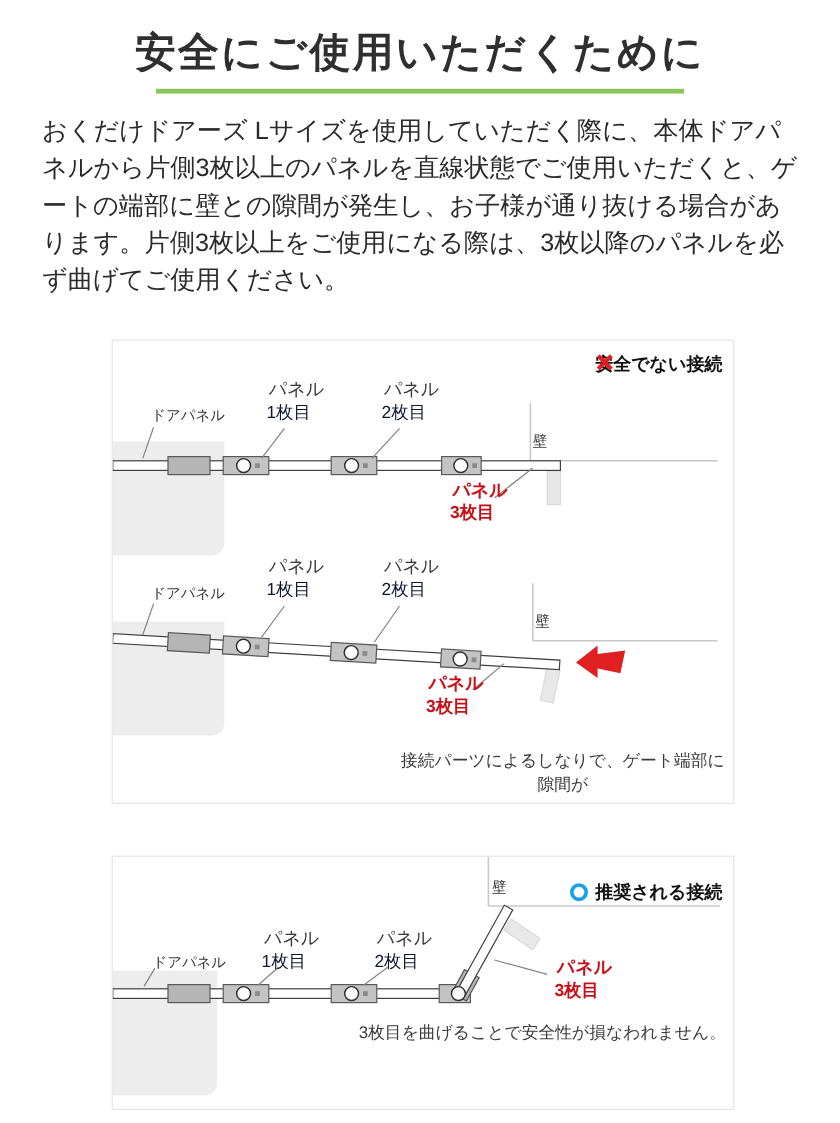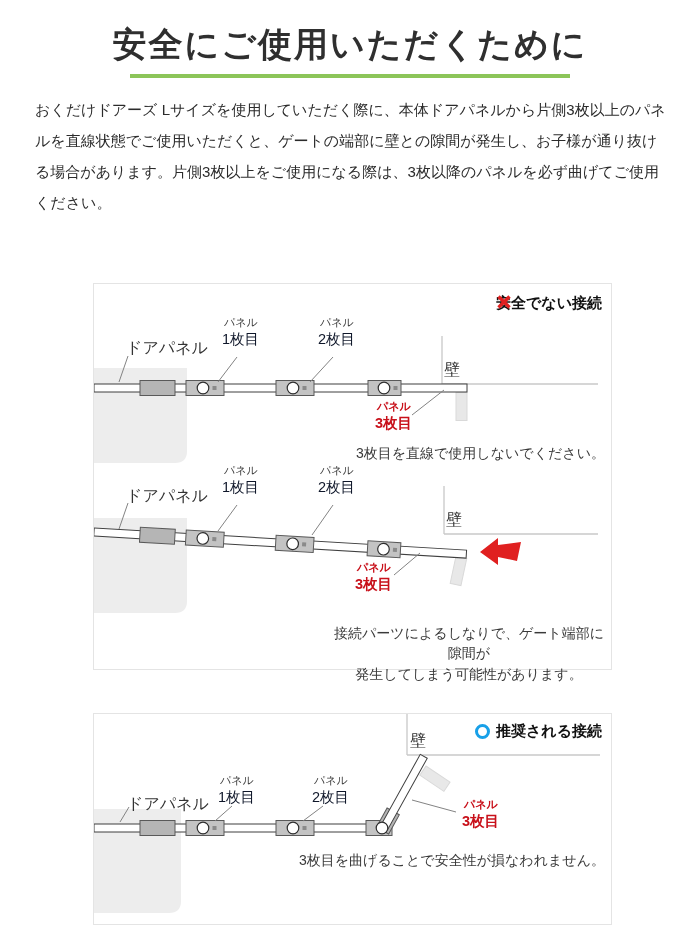--- a/index.html
+++ b/index.html
@@ -5,37 +5,37 @@
   html,body{margin:0;padding:0;background:#fff;}
   body{font-family:"Liberation Sans","DejaVu Sans",sans-serif;color:#2b2b2b;}
   .page{position:relative;width:700px;height:936px;background:#fff;overflow:hidden;margin:0 auto;}
 
   .page-title{position:absolute;top:24px;left:0;width:700px;text-align:center;
     font-size:34px;font-weight:700;letter-spacing:2px;color:#2f2f2f;line-height:1.2;}
   .title-underline{position:absolute;top:74px;left:130px;width:440px;height:4px;
     background:var(--accent-green,#8cc559);}
 
   .intro{position:absolute;top:94px;left:35px;width:632px;
-    font-size:15px;line-height:31px;color:#2b2b2b;text-align:left;}
+    font-size:21px;line-height:31px;color:#2b2b2b;text-align:left;}
 
   .figure-box{position:absolute;left:93px;width:517px;border:1px solid #e4e4e4;background:#fff;}
   #box-unsafe{top:283px;height:385px;}
   #box-recommended{top:713px;height:210px;}
   .figure-box svg{position:absolute;top:0;left:0;}
 
   .badge{position:absolute;display:flex;align-items:center;gap:6px;}
   #box-unsafe .badge{top:10px;right:9px;}
-  #box-recommended .badge{top:8px;right:9px;}
+  #box-recommended .badge{top:20px;right:9px;}
   .badge-text{font-size:15px;font-weight:700;color:#111;white-space:nowrap;}
   .ring-icon{width:9px;height:9px;border:3.5px solid var(--info-blue,#18a0e8);border-radius:50%;}
 
   .lbl{position:absolute;color:#333;white-space:nowrap;}
-  .lbl-small{font-size:16px;}
+  .lbl-small{font-size:12px;}
   .panel-lbl{line-height:1.25;}
-  .panel-lbl .l1{display:block;font-size:11px;color:#3a3a3a;padding-left:2px;}
+  .panel-lbl .l1{display:block;font-size:15px;color:#3a3a3a;padding-left:2px;}
   .panel-lbl .l2{display:block;font-size:14.5px;color:#0f172a;}
   .red-lbl .l1{color:var(--label-red,#c8101a);font-weight:600;}
   .red-lbl .l2{color:var(--label-red,#c8101a);font-weight:700;}
   .caption{position:absolute;font-size:14px;color:#3a3a3a;white-space:nowrap;}
   .caption-block{white-space:normal;line-height:1.45;text-align:center;}
   .caption-block span{display:block;}
 
   
   .wall-line{stroke:#c8c8c8;stroke-width:1.3;fill:none;}
   .door{fill:#ededed;}
@@ -146,39 +146,37 @@
     </div>
     <div class="lbl panel-lbl" style="left:224px;top:32px;">
       <span class="l1">パネル</span>
       <span class="l2">2枚目</span>
     </div>
     <div class="lbl lbl-small" style="left:350px;top:76px;">壁</div>
     <div class="lbl panel-lbl red-lbl" style="left:281px;top:116px;">
       <span class="l1">パネル</span>
       <span class="l2">3枚目</span>
     </div>
-    <div class="caption" style="right:6px;top:161px;">3枚目を直線で使用しないでください。</div>
 
     <div class="lbl lbl-small" style="left:32px;top:202px;">ドアパネル</div>
     <div class="lbl panel-lbl" style="left:128px;top:180px;">
       <span class="l1">パネル</span>
       <span class="l2">1枚目</span>
     </div>
     <div class="lbl panel-lbl" style="left:224px;top:180px;">
       <span class="l1">パネル</span>
       <span class="l2">2枚目</span>
     </div>
     <div class="lbl lbl-small" style="left:352px;top:226px;">壁</div>
     <div class="lbl panel-lbl red-lbl" style="left:261px;top:277px;">
       <span class="l1">パネル</span>
       <span class="l2">3枚目</span>
     </div>
     <div class="caption caption-block" style="left:239px;top:339px;width:272px;">
       <span>接続パーツによるしなりで、ゲート端部に隙間が</span>
-      <span>発生してしまう可能性があります。</span>
     </div>
   </div>
 
   <div class="figure-box" id="box-recommended">
 
     <svg width="517" height="210" viewBox="0 0 517 210">
       <g>
         <line class="wall-line" x1="313" y1="0" x2="313" y2="41"></line>
         <line class="wall-line" x1="313" y1="41" x2="506" y2="41"></line>
       </g>

